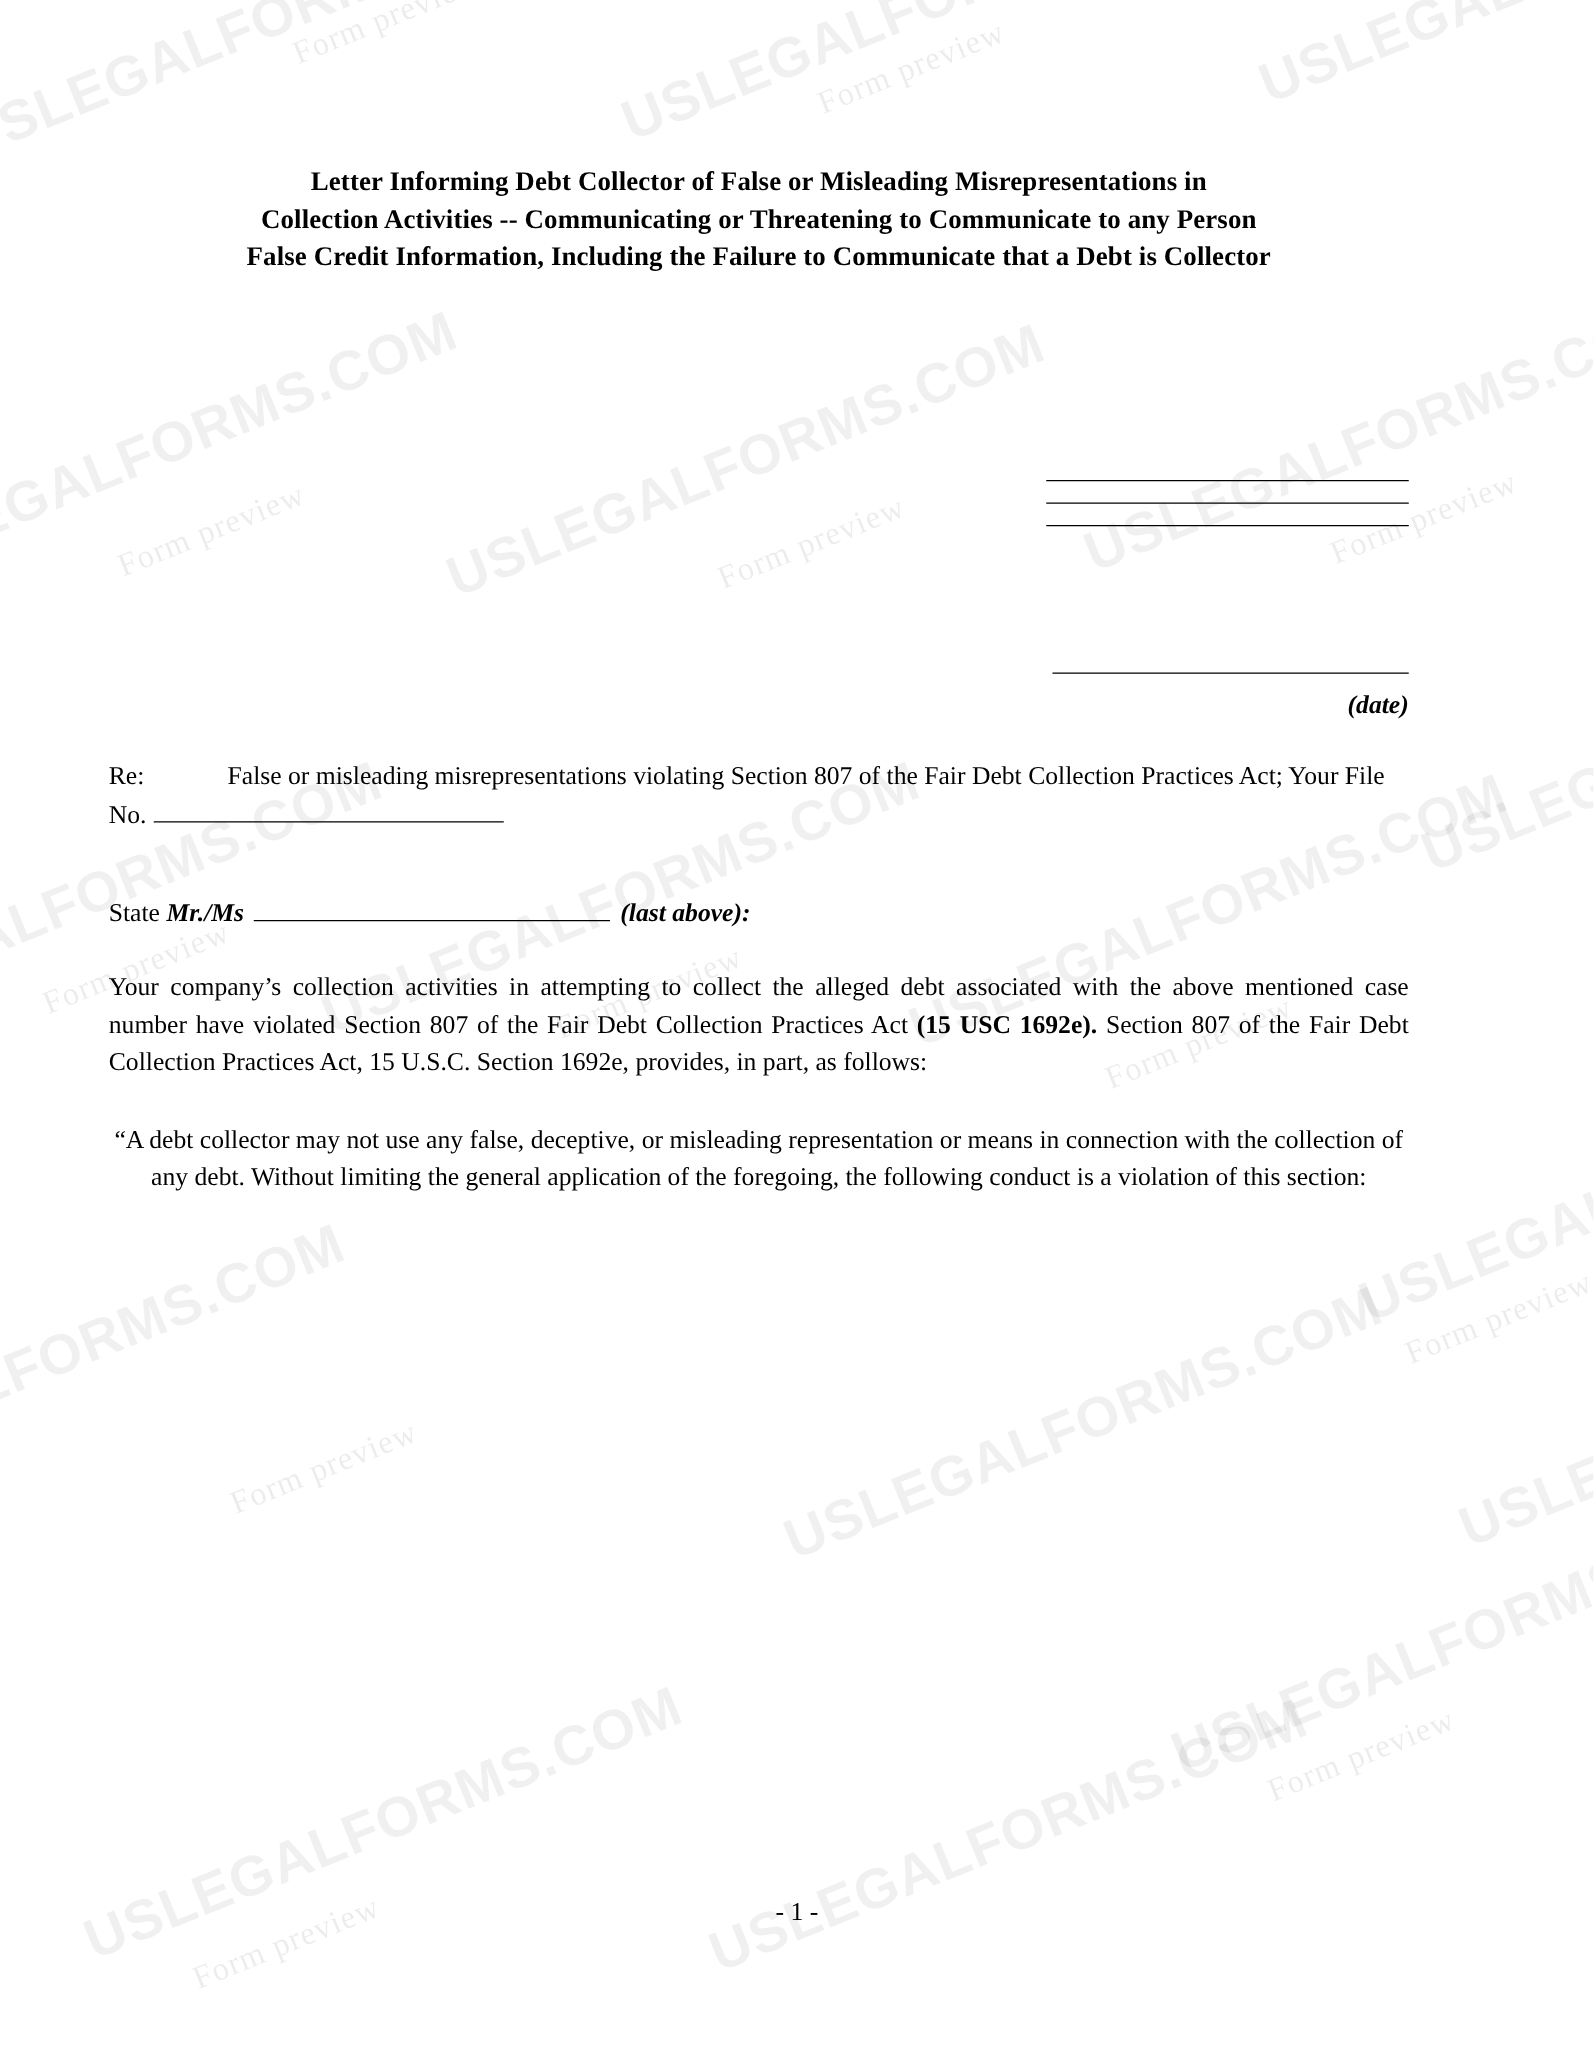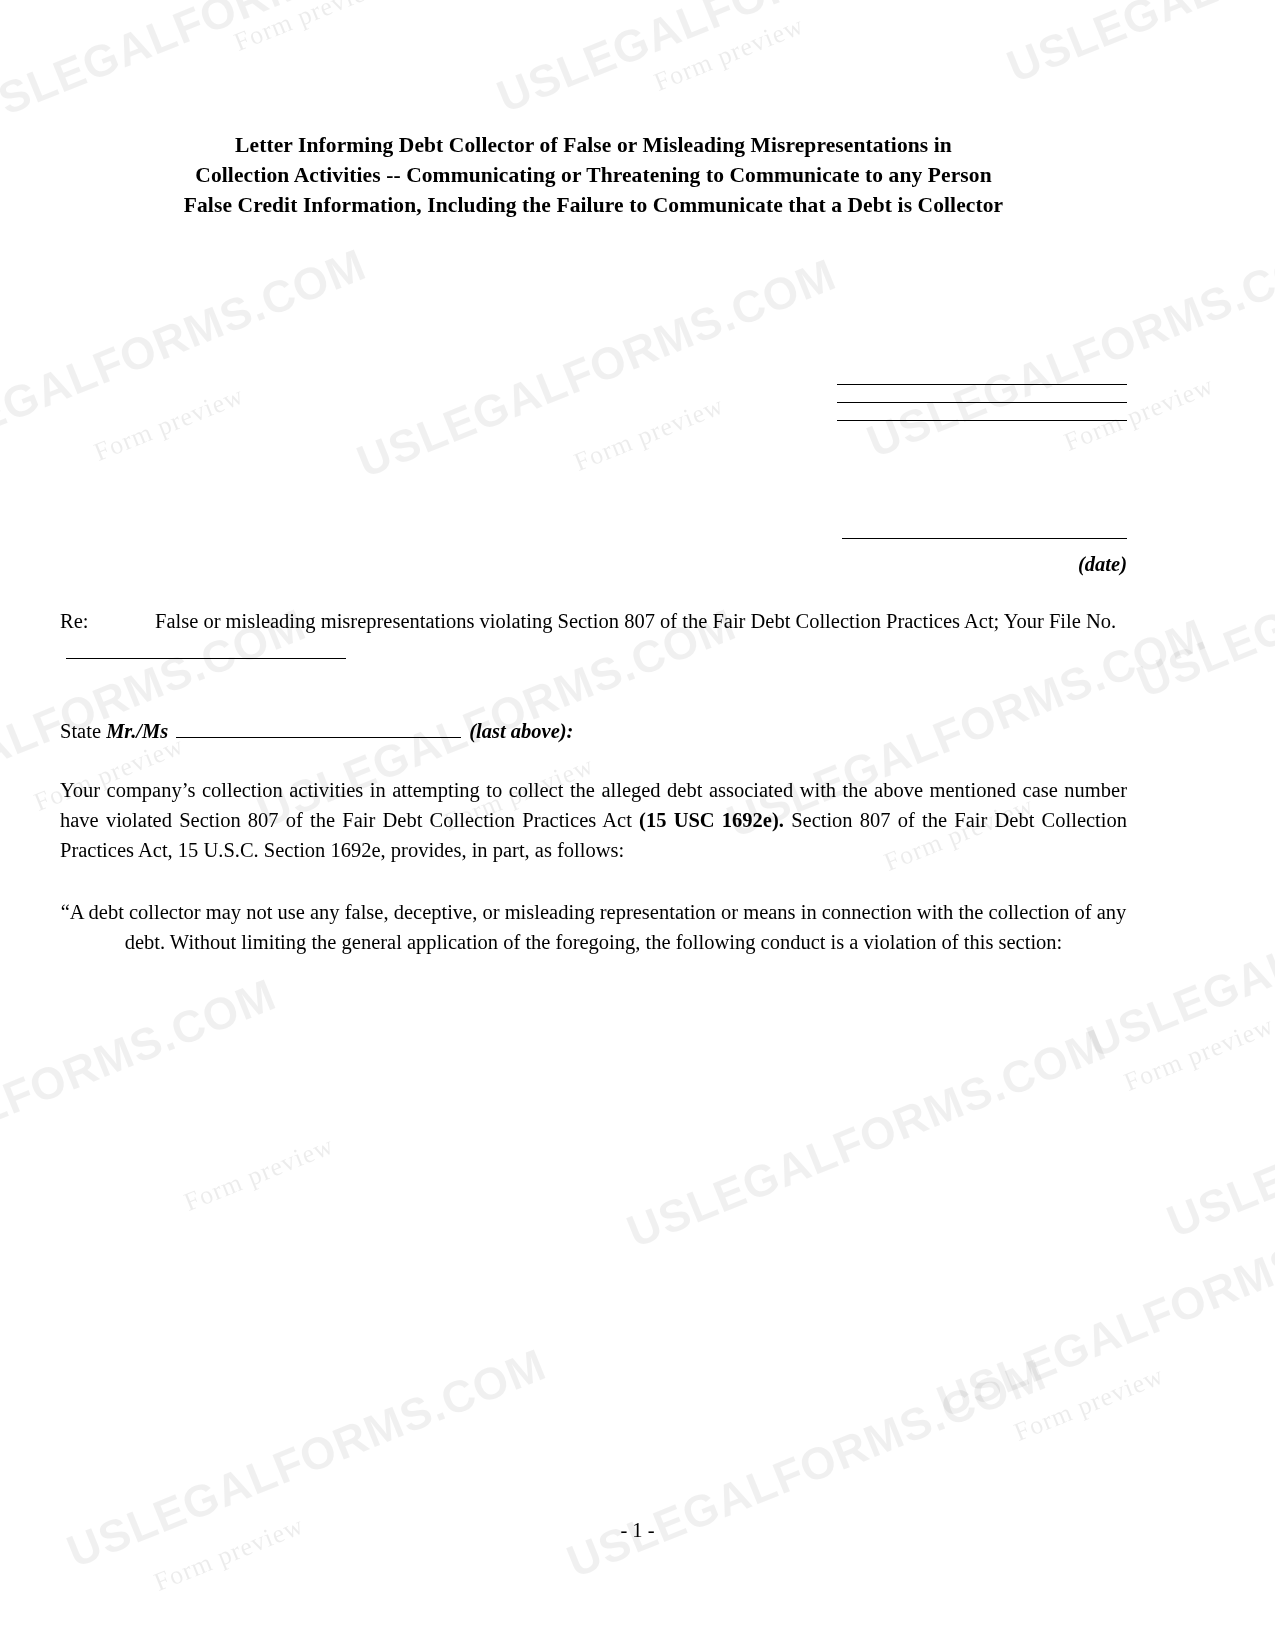--- a/index.html
+++ b/index.html
@@ -47,21 +47,21 @@
     font-weight: normal;
     font-style: normal;
     transform: rotate(-22deg);
     transform-origin: left top;
     opacity: 0.07;
   }
   
   .content {
     position: relative;
     z-index: 2;
-    padding: 130px 148px 0 60px;
+    padding: 130px 148px 0 87px;
   }
   .doc-title {
     text-align: center;
     font-weight: bold;
     font-size: 21.5px;
     line-height: 30px;
     letter-spacing: 0.1px;
     margin: 0 10px;
   }
   .blank-line {

